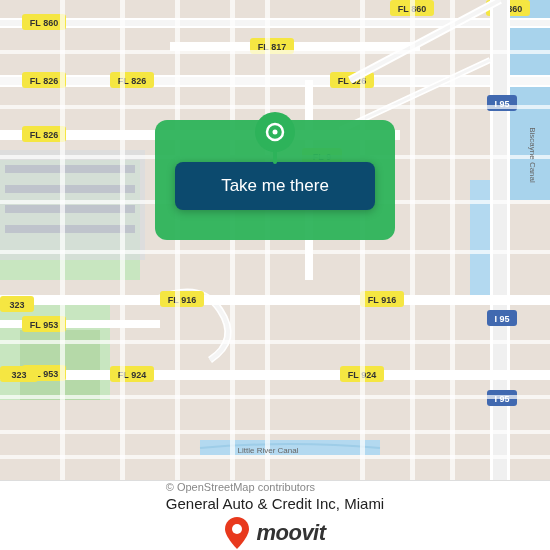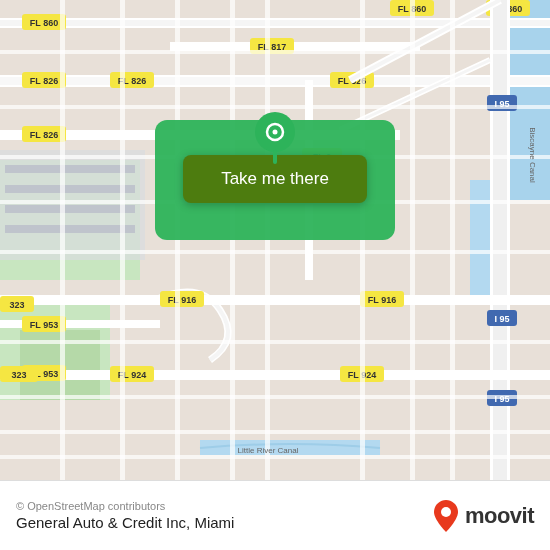--- a/index.html
+++ b/index.html
@@ -30,20 +30,21 @@
     
     #info-bar {
       width: 550px;
       height: 70px;
       background: #fff;
       display: flex;
       align-items: center;
       justify-content: space-between;
       padding: 0 16px;
       border-top: 1px solid #ddd;
+      flex-direction: column;
     }
 
     .info-left {
       display: flex;
       flex-direction: column;
     }
 
     .info-copyright {
       font-size: 11px;
       color: #888;
@@ -61,40 +62,41 @@
       display: flex;
       align-items: center;
       gap: 6px;
     }
 
     .moovit-text {
       font-size: 22px;
       font-weight: bold;
       color: #333;
       letter-spacing: -0.5px;
+      font-style: italic;
     }
 
     
     .take-me-there-btn {
       position: absolute;
-      top: 155px;
+      top: 162px;
       left: 50%;
       transform: translateX(-50%);
-      background: #4d7c0f;
+      background: #0c4a6e;
       color: white;
       border: none;
       border-radius: 8px;
       padding: 14px 36px;
       font-size: 17px;
       font-weight: 500;
       cursor: pointer;
       white-space: nowrap;
       z-index: 10;
       box-shadow: 0 2px 8px rgba(0,0,0,0.25);
-      width: 184px;
+      width: 200px;
       text-align: center;
     }
   </style>
 </head>
 <body>
 
 <div id="map-container">
 
   <svg class="map-bg" viewBox="0 0 550 480" xmlns="http://www.w3.org/2000/svg">
 

